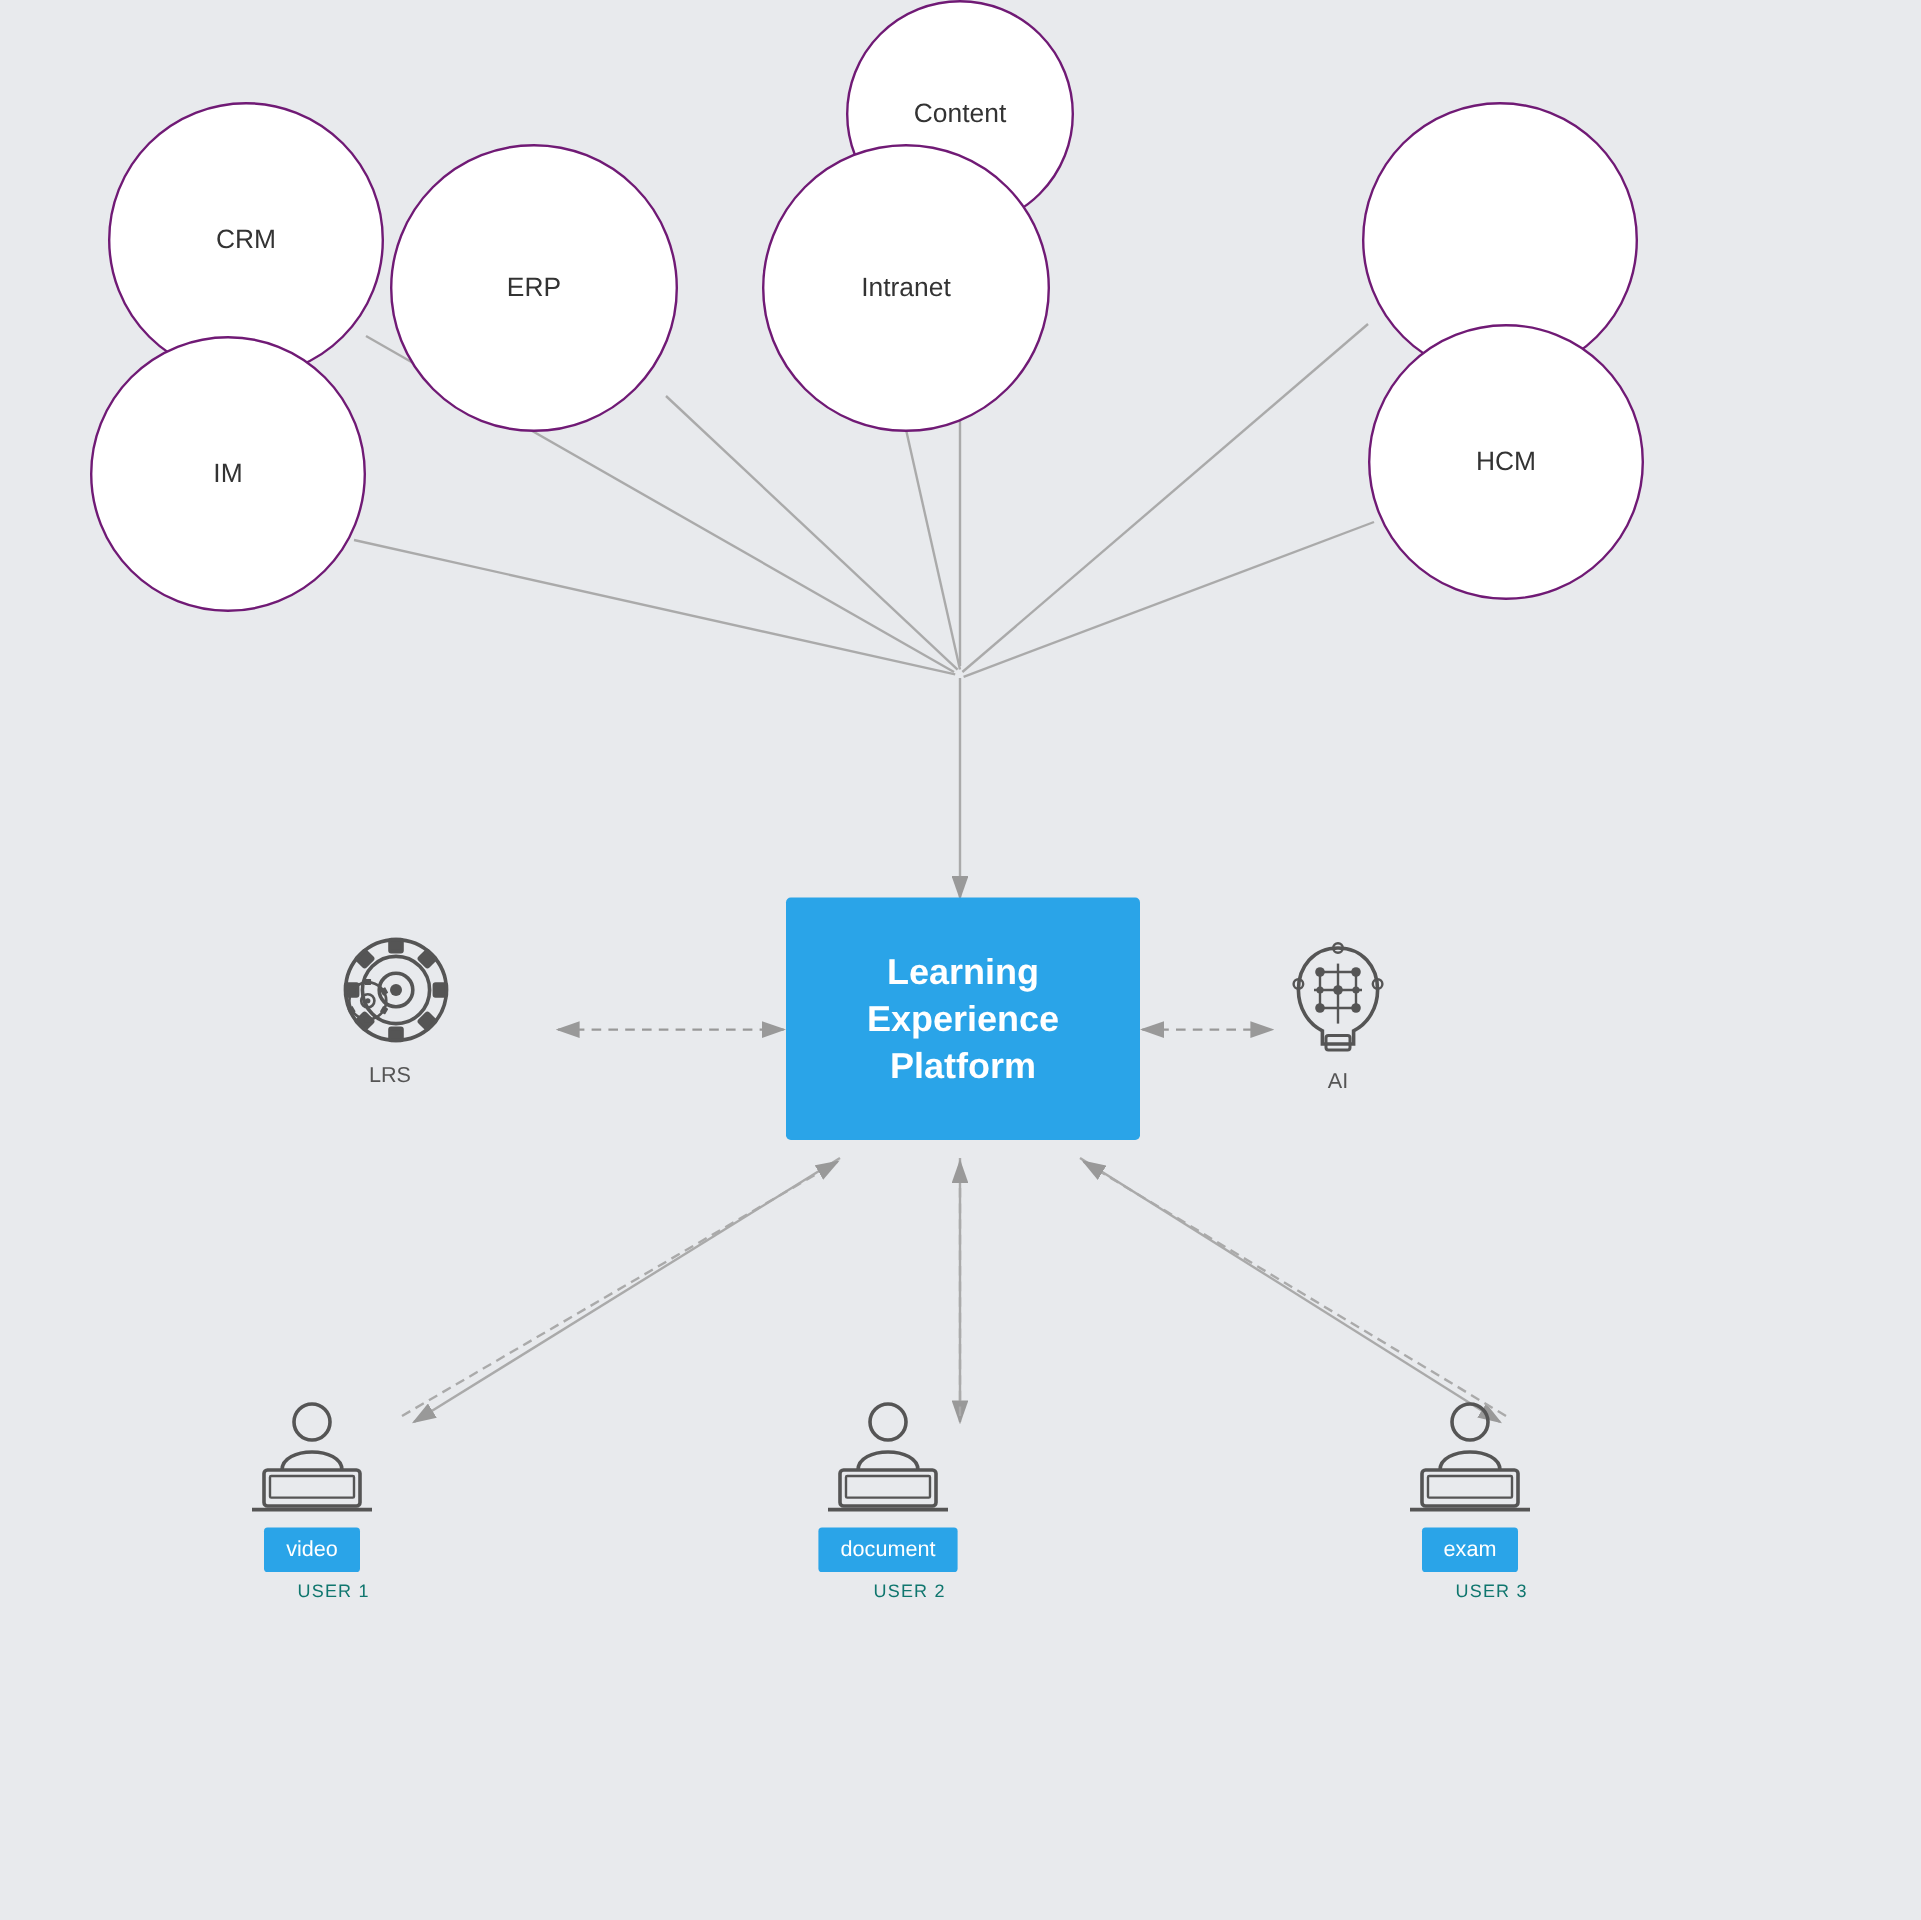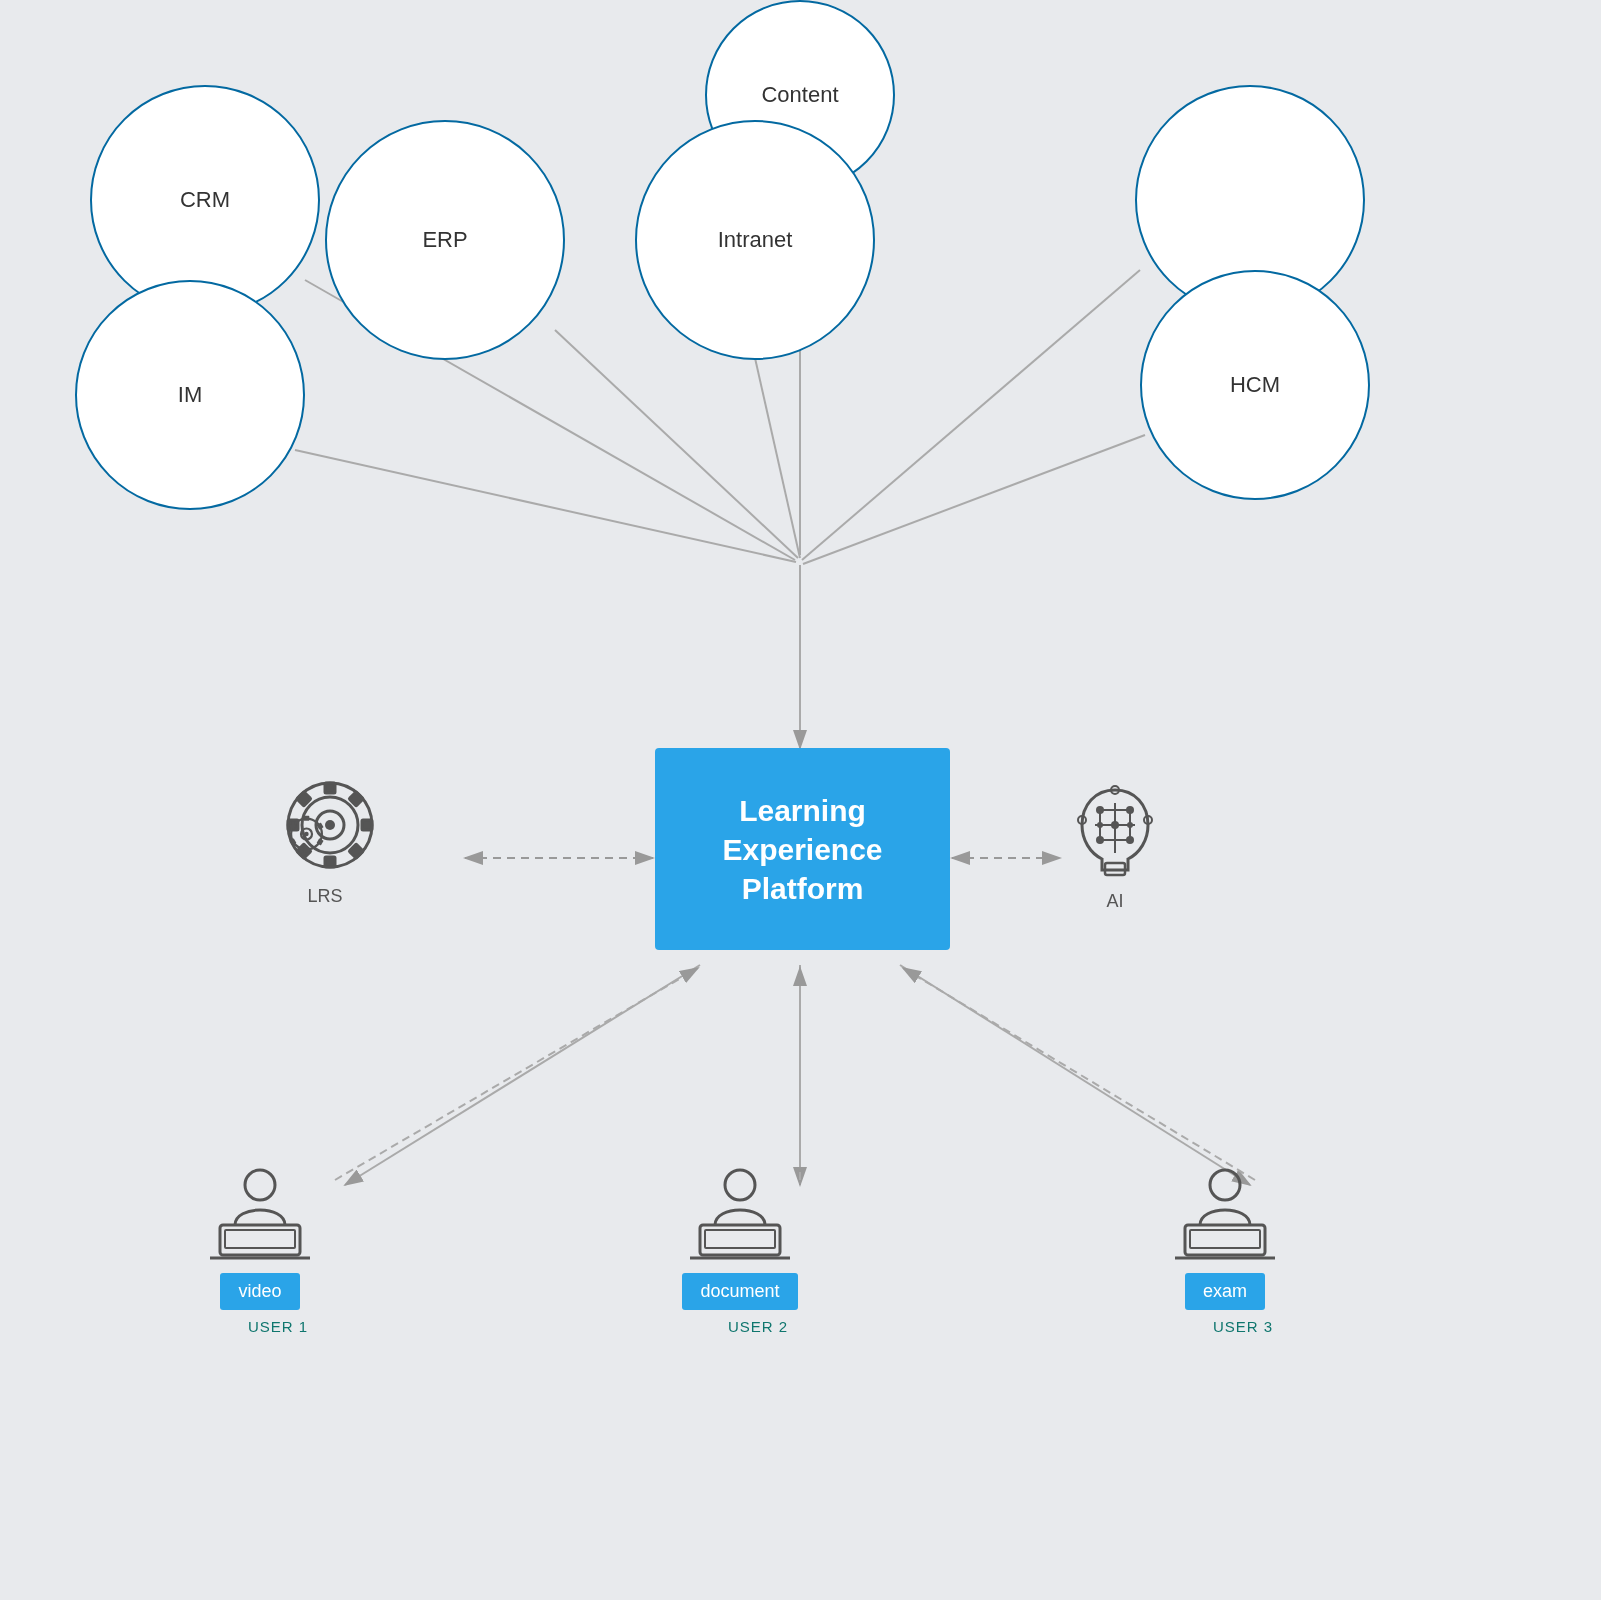--- a/index.html
+++ b/index.html
@@ -25,21 +25,21 @@
       width: 1601px;
       height: 1600px;
       pointer-events: none;
     }
 
     
     .circle-node {
       position: absolute;
       border-radius: 50%;
       background: #ffffff;
-      border: 2px solid #0369a1;
+      border: 2px solid #701a75;
       display: flex;
       align-items: center;
       justify-content: center;
       font-size: 22px;
       font-weight: 500;
       color: #333;
       text-align: center;
     }
 
     

